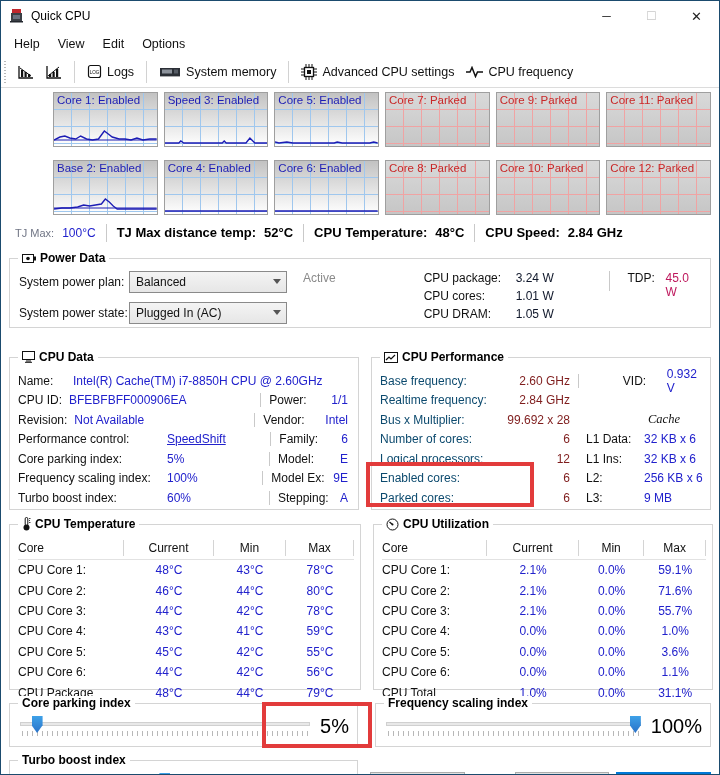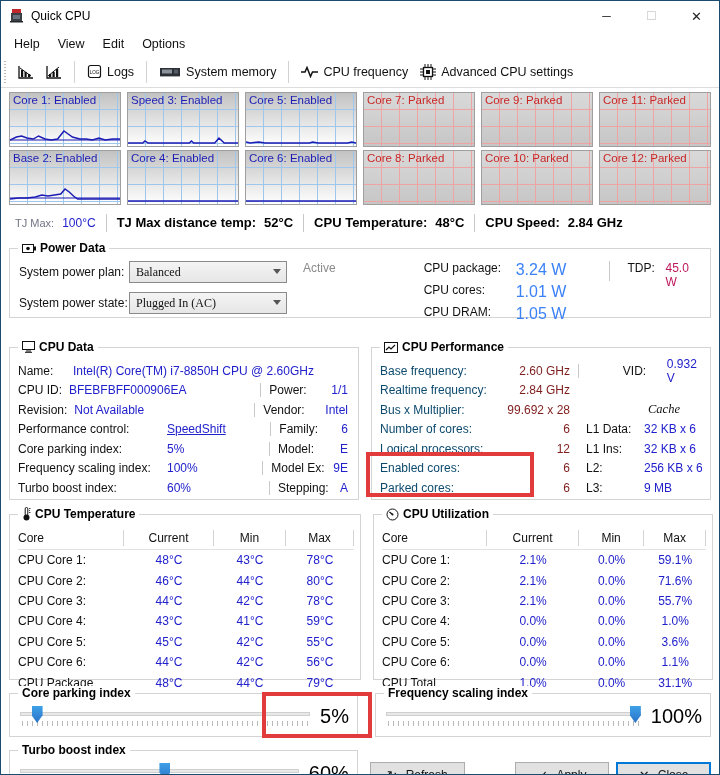--- a/index.html
+++ b/index.html
@@ -21,21 +21,21 @@
   .menu-item { padding:3px 9px; font-size:12.5px; color:#111; }
 
   
   .toolbar { height:32px; display:flex; align-items:center; border-bottom:1px solid #dcdcdc; flex:0 0 auto; }
   .tb-grip { width:5px; height:22px; margin:0 4px 0 2px; background:repeating-linear-gradient(180deg,#b9b9b9 0 1px,transparent 1px 3px); background-size:2px 100%; background-repeat:no-repeat; background-position:1px 0; }
   .tb-btn { display:flex; align-items:center; gap:5px; padding:4px 6px; font-size:12.5px; color:#111; }
   .tb-sep { width:1px; height:22px; background:#d2d2d2; margin:0 6px; }
   .tb-ico { display:inline-flex; }
 
   
-  .core-grid { padding:4px 8px 2px 8px; display:flex; flex-direction:column; gap:3px; flex:0 0 auto; }
+  .core-grid { padding:4px 8px 2px 8px; display:flex; flex-direction:column; gap:13px; flex:0 0 auto;margin-left:44px; }
   .core-row { display:flex; gap:6px; }
   .tile { position:relative; width:112px; height:55px; border:1px solid #9f9f9f; overflow:hidden; }
   .tile.enabled {
     background:
       repeating-linear-gradient(90deg, transparent 0 17px, #9fc7ee 17px 18px),
       repeating-linear-gradient(180deg, transparent 0 16px, #9fc7ee 16px 17px),
       linear-gradient(180deg,#c2c2c2 0%, #ffffff 100%);
   }
   .tile.parked {
     background:
@@ -61,27 +61,27 @@
   
   .group { position:relative; border:1px solid #d4d4d4; background:#fff; }
   .group-title { position:absolute; top:-8px; left:8px; background:#fff; padding:0 4px; font-size:12px; font-weight:bold; color:#000; display:flex; align-items:center; gap:4px; white-space:nowrap; }
 
   
   .power-group { margin:10px 8px 16px 8px; height:70px; }
   .power-body { display:flex; padding:12px 10px 6px 9px; }
   .power-left { width:290px; }
   .power-row { display:flex; align-items:center; margin-bottom:9px; }
   .power-label { font-size:12px; width:110px; color:#111; }
-  .combo { position:relative; width:158px; height:22px; border:1px solid #8a8a8a; background:linear-gradient(180deg,#f4f4f4,#e6e6e6); display:flex; align-items:center; padding:0 20px 0 6px; font-size:12px; color:#111;font-family:Liberation Serif, serif; }
+  .combo { position:relative; width:158px; height:22px; border:1px solid #8a8a8a; background:linear-gradient(180deg,#f4f4f4,#e6e6e6); display:flex; align-items:center; padding:0 20px 0 6px; font-size:12px; color:#111; }
   .combo-arrow { position:absolute; right:5px; top:7px; width:0; height:0; border-left:4px solid transparent; border-right:4px solid transparent; border-top:5px solid #555; }
   .power-active { font-size:12px; color:#8a8a8a; margin-left:16px; }
   .power-readings { width:200px; margin-left:88px; }
   .pr-row { display:flex; margin-bottom:4px; }
   .pr-label { font-size:12px; width:92px; color:#111; }
-  .pr-value { font-size:16px; color:#3b82f6; }
+  .pr-value { font-size:12px; color:#0f172a; }
   .power-tdp { display:flex; align-items:flex-start; }
   .power-tdp .tdp-div { width:1px; height:20px; background:#c9c9c9; margin-right:18px; }
   .tdp-label { font-size:12px; color:#111; width:42px; }
   .tdp-value { font-size:12px; color:#be185d; }
 
   
   .info-row { display:flex; gap:12px; padding:0 8px; margin-top:13px; flex:0 0 auto; }
   .cpu-data-group { width:352px; height:153px; }
   .cpu-perf-group { width:340px; height:153px; }
   .g-body { padding:13px 8px 0 8px; }
@@ -210,37 +210,37 @@
             <rect x="3" y="3.5" width="10" height="4" fill="#8d939c"></rect>
             <rect x="15" y="3.5" width="4" height="4" fill="#555b64"></rect>
             <rect x="1" y="9" width="20" height="1.4" fill="#2b2f36"></rect>
           </svg>
       </span>
       <span>System memory</span>
     </div>
     <div class="tb-sep"></div>
     <div class="tb-btn">
       <span class="tb-ico">
-        <svg width="17" height="12" viewBox="0 0 17 12">
-            <path d="M0 6 h4 l2 -4.5 l3.5 9 l2 -4.5 h5.5" stroke="#111" stroke-width="1.5" fill="none"></path>
-          </svg>
-      </span>
-      <span>CPU frequency</span>
-    </div>
-    <div class="tb-btn">
-      <span class="tb-ico">
         <svg width="16" height="16" viewBox="0 0 16 16">
             <rect x="3.5" y="3.5" width="9" height="9" fill="none" stroke="#111" stroke-width="1.3"></rect>
             <rect x="6" y="6" width="4" height="4" fill="#111"></rect>
             <g stroke="#111" stroke-width="1">
               <path d="M5 0v3M8 0v3M11 0v3M5 13v3M8 13v3M11 13v3M0 5h3M0 8h3M0 11h3M13 5h3M13 8h3M13 11h3"></path>
             </g>
           </svg>
       </span>
       <span>Advanced CPU settings</span>
+    </div>
+    <div class="tb-btn">
+      <span class="tb-ico">
+        <svg width="17" height="12" viewBox="0 0 17 12">
+            <path d="M0 6 h4 l2 -4.5 l3.5 9 l2 -4.5 h5.5" stroke="#111" stroke-width="1.5" fill="none"></path>
+          </svg>
+      </span>
+      <span>CPU frequency</span>
     </div>
   </div>
 
   <div class="core-grid" id="core-grid">
       <div class="core-row">
         <div class="tile enabled">
           <span class="tile-label">Core 1: Enabled</span>
           <svg class="wave" viewBox="0 0 104 22" preserveAspectRatio="none">
             <line x1="0" x2="104" y1="16" y2="16" stroke="#1c1cb4" stroke-width="1"></line>
             <polyline points="0,16 6,13 11,12 16,14 22,15 27,12 33,15 39,16 45,15 51,7 55,10 59,13 66,15 72,15 78,16 84,14 90,16 97,15 104,15" fill="none" stroke="#1c1cb4" stroke-width="1.4"></polyline>
@@ -377,21 +377,21 @@
         <svg width="13" height="12" viewBox="0 0 13 12">
             <rect x="0.5" y="0.5" width="12" height="8" fill="none" stroke="#111" stroke-width="1"></rect>
             <rect x="4" y="9.5" width="5" height="1" fill="#111"></rect>
             <rect x="3" y="10.8" width="7" height="1" fill="#111"></rect>
           </svg>
         <span>CPU Data</span>
       </div>
       <div class="g-body" id="cpu-data-body">
         <div class="d-row">
           <span class="d-label" style="min-width:48px">Name:</span>
-          <span class="d-value">Intel(R) Core(TM) i7-8850H CPU @ 2.60GHz</span>
+          <span class="d-value">Intel(R) Cache(TM) i7-8850H CPU @ 2.60GHz</span>
         </div>
       <div class="d-row">
             <div class="cd-left">
               <span class="d-label">CPU ID:</span>
               <span class="d-value">BFEBFBFF000906EA</span>
             </div>
             <div class="d-div"></div>
             <span class="d-right-label">Power:</span>
             <span class="d-right-value">1/1</span>
           </div>

